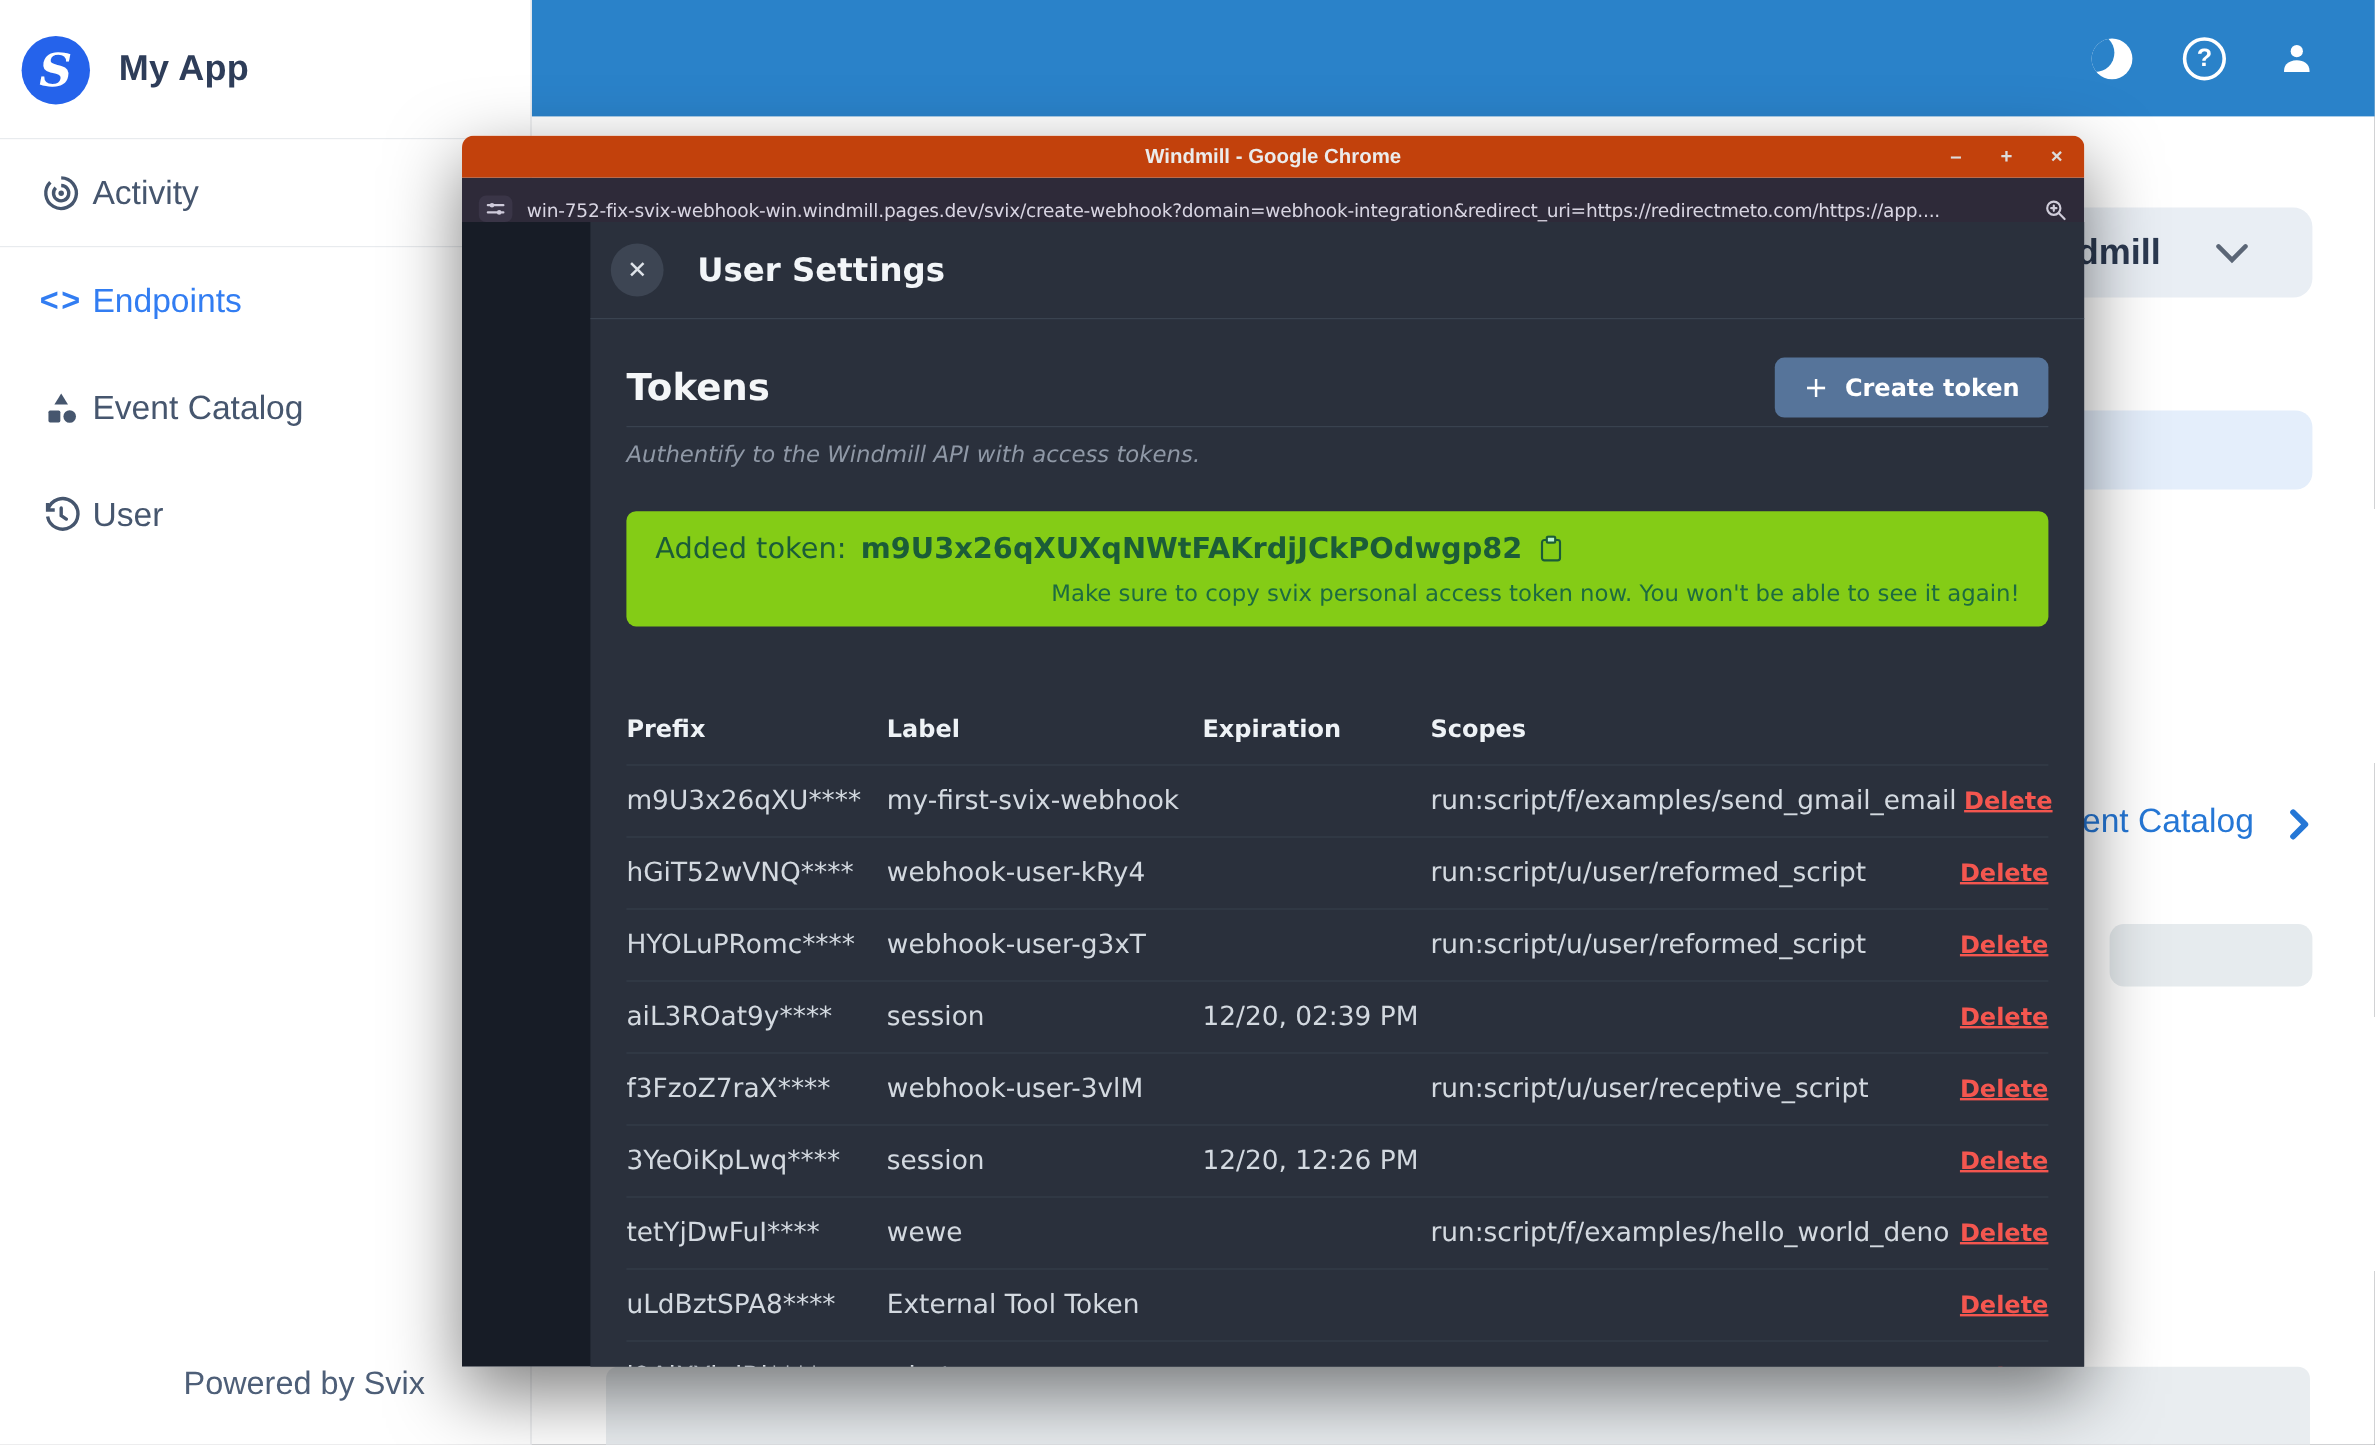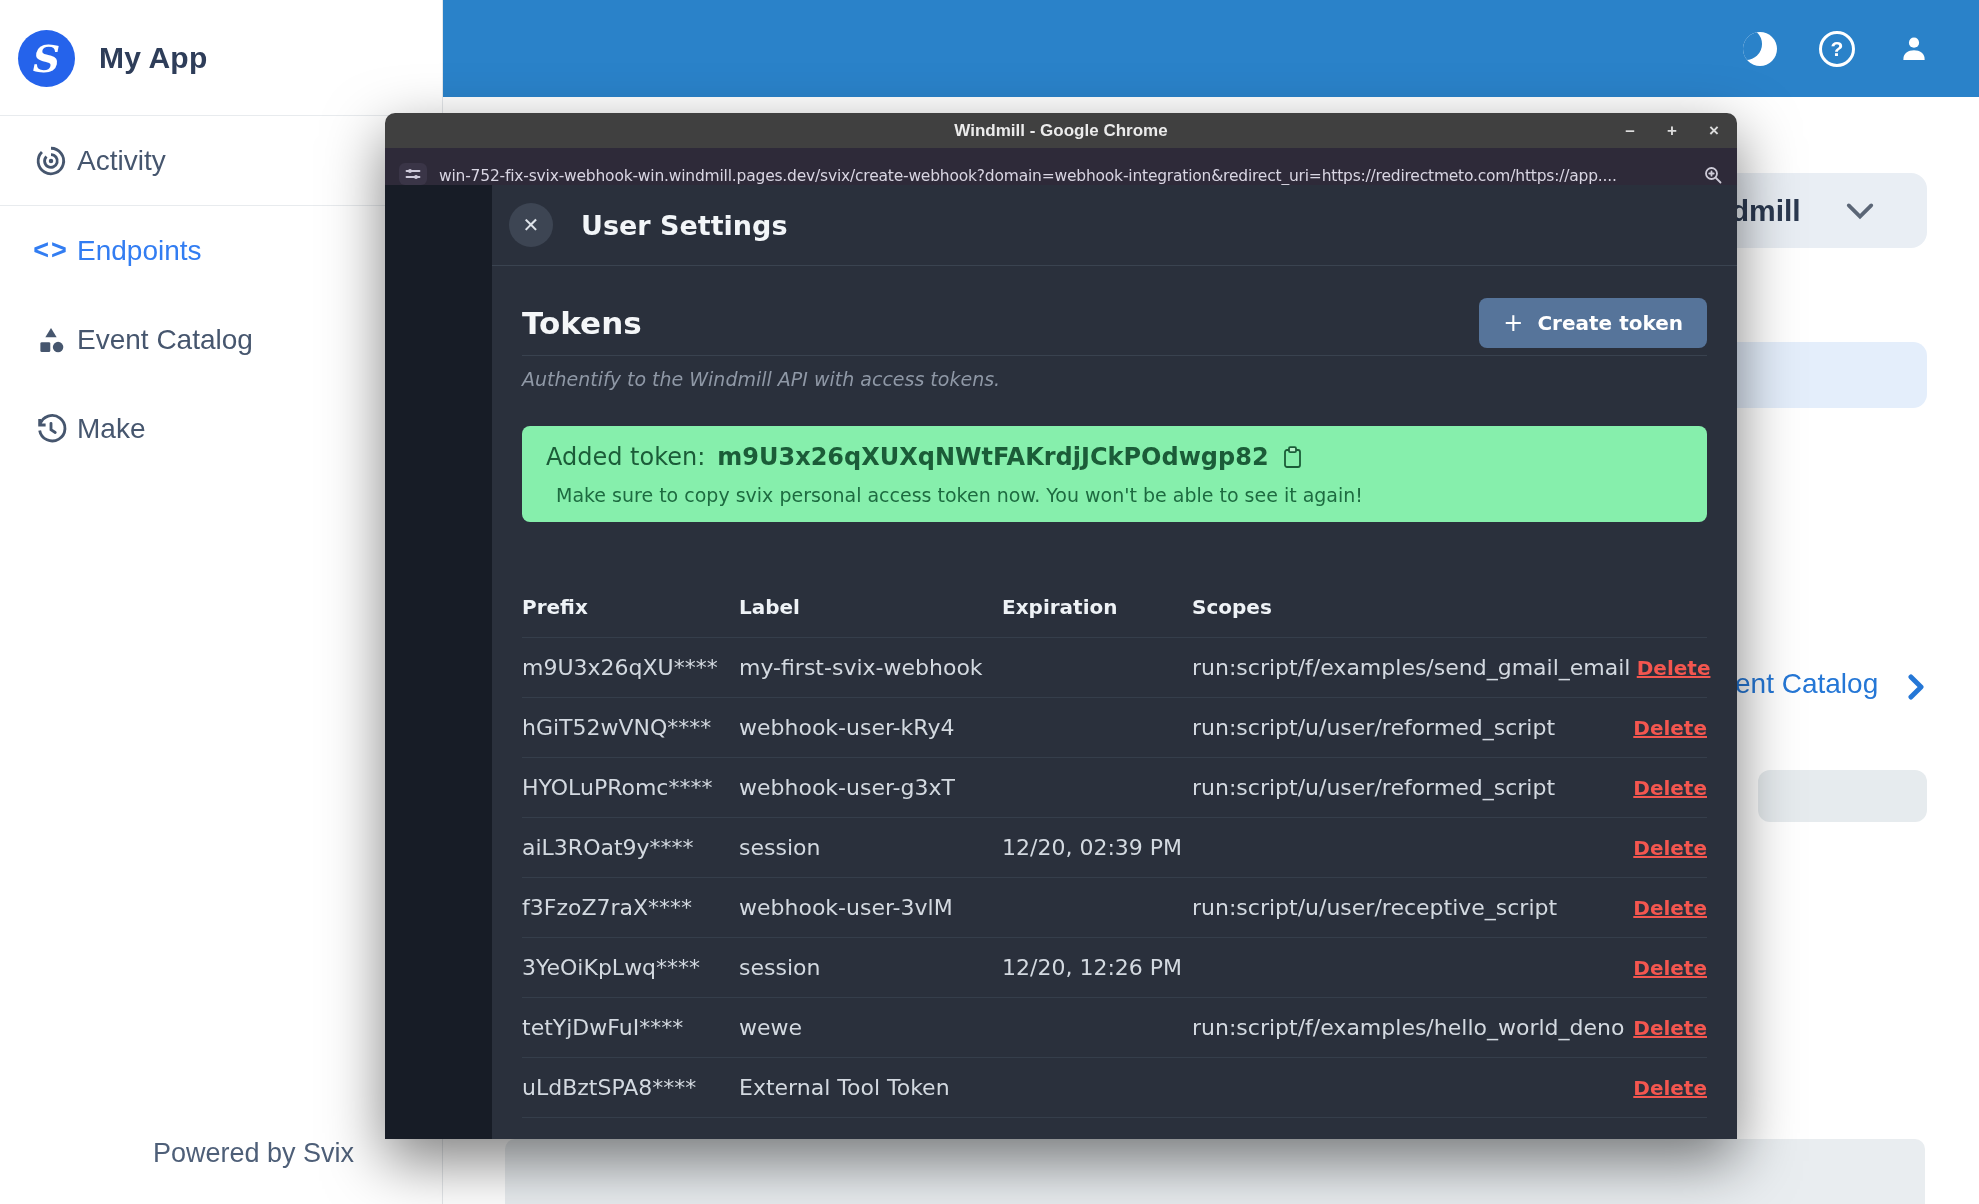--- a/index.html
+++ b/index.html
@@ -33,21 +33,21 @@
     display:flex;align-items:center;gap:44px;padding-left:14px;box-sizing:border-box;z-index:1;}
   .ws-pill .ws-label{font-size:30px;font-weight:700;color:#2b3950;}
   .bg-bluebox{position:absolute;left:1700px;top:342px;width:227px;height:66px;background:#e4eefb;border-radius:14px;z-index:1;}
   .bg-link{position:absolute;left:1735px;top:668px;display:flex;align-items:flex-end;gap:28px;
     font-size:28px;color:#2577d6;z-index:1;cursor:pointer;}
   .bg-graybox{position:absolute;left:1758px;top:770px;width:169px;height:52px;background:#e6ebee;border-radius:12px;z-index:1;}
   .bg-panel{position:absolute;left:505px;top:1139px;width:1420px;height:65px;background:#e9edf0;border-radius:10px 10px 0 0;z-index:1;}
   
   .chrome{position:absolute;left:385px;top:113px;width:1352px;height:1026px;z-index:5;
     border-radius:10px 10px 0 0;overflow:hidden;box-shadow:0 22px 60px rgba(0,0,0,.5);}
-  .titlebar{height:35px;background:#404040;position:relative;display:flex;align-items:center;justify-content:center;}
+  .titlebar{height:35px;background:#c2410c;position:relative;display:flex;align-items:center;justify-content:center;}
   .win-title{font-size:17px;font-weight:600;color:#ebebeb;}
   .win-controls{position:absolute;right:14px;top:0;height:35px;display:flex;align-items:center;gap:24px;}
   .win-btn{color:#dcdcdc;font-size:17px;font-weight:700;width:18px;text-align:center;cursor:pointer;line-height:1;}
   .urlbar{height:37px;background:#2e2a39;display:flex;align-items:flex-end;padding:0 14px;box-sizing:border-box;gap:12px;}
   .url-chip{width:28px;height:22px;border-radius:6px;background:#3a3547;display:flex;align-items:center;justify-content:center;flex:0 0 auto;}
   .url-text{flex:1;font-family:"DejaVu Sans",sans-serif;font-size:15.5px;color:#d8d5e2;letter-spacing:-0.2px;
     white-space:nowrap;overflow:hidden;}
   .win-body{height:954px;background:#171c26;position:relative;}
   .drawer{position:absolute;left:107px;top:0;right:0;bottom:0;background:#2a303c;font-family:"DejaVu Sans",sans-serif;}
   .drawer-header{height:80px;border-bottom:1px solid #3a4350;display:flex;align-items:center;gap:28px;padding-left:17px;}
@@ -55,21 +55,21 @@
     display:flex;align-items:center;justify-content:center;cursor:pointer;}
   .drawer-title{font-size:27px;font-weight:600;color:#f2f5f8;}
   .drawer-content{padding:0 30px;}
   .tokens-row{margin-top:32px;display:flex;align-items:center;justify-content:space-between;height:50px;}
   .tokens-h{font-size:31px;font-weight:700;color:#f4f6f8;}
   .create-btn{background:#56749a;color:#fff;border:none;border-radius:8px;height:50px;padding:0 24px;
     display:flex;align-items:center;gap:14px;font-size:20px;font-weight:600;cursor:pointer;font-family:inherit;}
   .create-btn .plus{font-size:24px;font-weight:400;}
   .tokens-div{height:1px;background:#39424f;margin-top:7px;}
   .tokens-sub{margin-top:12px;font-size:19px;font-style:italic;color:#8f98a6;}
-  .banner{margin-top:36px;background:#86efac;border-radius:8px;padding:17px 24px 16px 24px;}
+  .banner{margin-top:36px;background:#84cc16;border-radius:8px;padding:17px 24px 16px 24px;text-align:right;}
   .banner-line1{font-size:24px;color:#1b5c38;display:flex;align-items:center;gap:12px;}
   .banner-line1 .tok{font-weight:700;}
   .banner-line2{margin-top:13px;padding-left:10px;font-size:19px;color:#1d6b40;}
   .copy-icn{cursor:pointer;display:inline-flex;margin-left:2px;}
   .tk-table{margin-top:55px;}
   .tk-grid{display:grid;grid-template-columns:217px 263px 190px 1fr 80px;align-items:center;}
   .tk-head{height:60px;font-size:20px;font-weight:700;color:#eef2f6;}
   .tk-row{height:59px;border-top:1px solid #353e4b;font-size:22px;color:#d3d9e0;}
   .cell-del{text-align:right;}
   .del-link{color:#f4564f;font-size:20px;font-weight:700;text-decoration:underline;cursor:pointer;}
@@ -126,21 +126,21 @@
   </div>
 
   <div class="nav-item">
     <span class="nicon">
       <svg width="34" height="34" viewBox="0 0 24 24" fill="none" stroke="#46566e" stroke-width="2">
         <path d="M4.2 9a9 9 0 1 1-.2 4"></path>
           <path d="M4 5v4.2H8.2"></path>
           <path d="M12 8v4.5l3 2" stroke-linecap="round"></path>
       </svg>
     </span>
-    <span class="nav-label">Make</span>
+    <span class="nav-label">User</span>
   </div>
 
   <div class="powered">Powered by Svix</div>
 </div>
 
 <div class="ws-pill">
   <span class="ws-label">indmill</span>
   <svg width="30" height="18" viewBox="0 0 24 14" fill="none" stroke="#5b6676" stroke-width="3" stroke-linecap="round">
       <path d="M3 2.5l9 9 9-9"></path>
     </svg>

